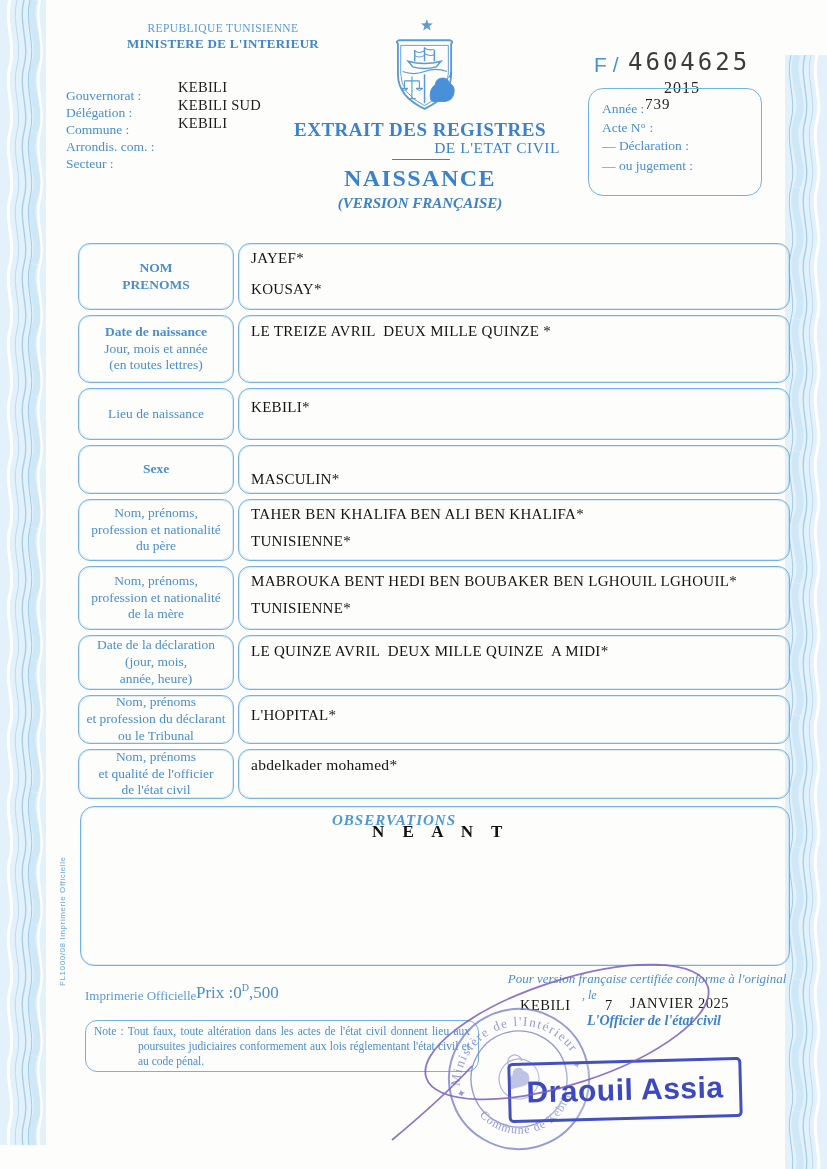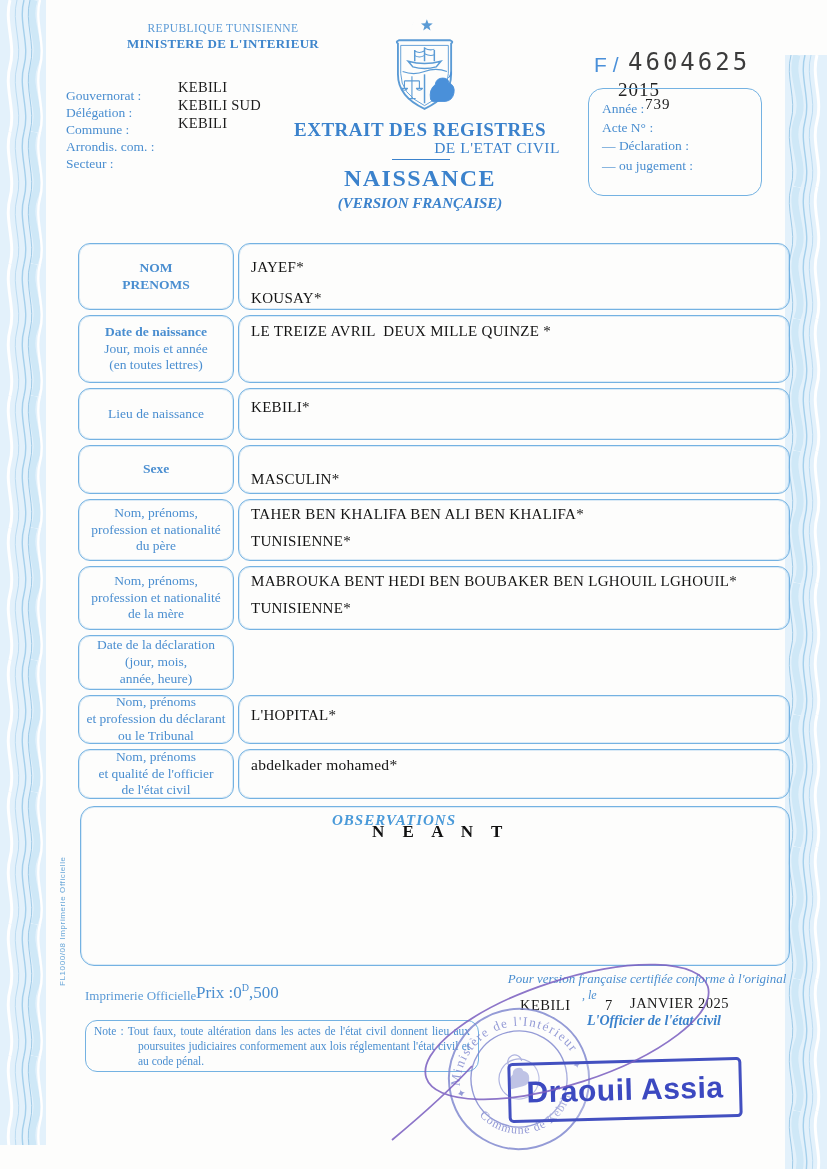--- a/index.html
+++ b/index.html
@@ -20,21 +20,21 @@
   .admin-value{left:178px; font-size:14.5px; color:#1c1c1c; letter-spacing:.3px;}
 
   .t1{left:280px; top:119px; width:280px; text-align:center; font-size:19px; font-weight:bold; letter-spacing:.5px;}
   .t2{left:280px; top:139px; width:280px; text-align:right; font-size:15.5px; letter-spacing:.5px;}
   .t2u{left:392px; top:159px; width:58px; height:0; border-top:1.6px solid #3b82cc;}
   .t3{left:280px; top:165px; width:280px; text-align:center; font-size:24px; font-weight:bold; letter-spacing:1.5px;}
   .t4{left:280px; top:195px; width:280px; text-align:center; font-size:15px; font-weight:bold; font-style:italic;}
 
   .serial-prefix{left:594px; top:53px; font-size:21px; color:#4a90d9; font-family:"Liberation Sans",sans-serif;}
   .serial-number{left:628px; top:48px; font-size:24px; color:#3c3c3c; letter-spacing:3px; font-family:"DejaVu Sans Mono",monospace;}
-  .year-value{left:618px; top:79px; font-size:19px; color:#222; letter-spacing:1px;}
+  .year-value{left:664px; top:79px; font-size:16px; color:#222; letter-spacing:1px;}
 
   .acte-box{left:588px; top:88px; width:172px; height:106px; border:1.6px solid #74b2e2; border-radius:15px;}
   .acte-box .lab{position:absolute; left:13px; font-size:13.5px; color:#4a8ed0;}
   .acte-value{left:645px; top:96px; font-size:15px; color:#222; letter-spacing:1px;}
 
   
   .form-area{left:78px; top:243px; width:712px;}
   .row{display:flex; align-items:stretch; margin-bottom:5px;}
   .lbox{
     width:154px; flex:0 0 154px; margin-right:4px;
@@ -180,21 +180,21 @@
   </div>
   <div class="abs acte-value">739</div>
 
   <div class="abs form-area">
 
     <div class="row" style="height:67px;">
       <div class="lbox">
         <span class="b">NOM</span>
         <span class="b">PRENOMS</span>
       </div>
-      <div class="vbox" style="gap:14px;padding-top:15px;">
+      <div class="vbox" style="gap:14px;padding-top:6px;">
         <span class="val">JAYEF*</span>
         <span class="val">KOUSAY*</span>
       </div>
     </div>
 
     <div class="row" style="height:68px;">
       <div class="lbox">
         <span class="b">Date de naissance</span>
         <span>Jour, mois et année</span>
         <span>(en toutes lettres)</span>
@@ -244,20 +244,23 @@
         <span class="val">MABROUKA BENT HEDI BEN BOUBAKER BEN LGHOUIL LGHOUIL*</span>
         <span class="val">TUNISIENNE*</span>
       </div>
     </div>
 
     <div class="row" style="height:55px;">
       <div class="lbox">
         <span>Date de la déclaration</span>
         <span>(jour, mois,</span>
         <span>année, heure)</span>
+      </div>
+      <div class="vbox">
+        <span class="val">LE QUINZE AVRIL  DEUX MILLE QUINZE  A MIDI*</span>
       </div>
     </div>
 
     <div class="row" style="height:49px;">
       <div class="lbox">
         <span>Nom, prénoms</span>
         <span>et profession du déclarant</span>
         <span>ou le Tribunal</span>
       </div>
       <div class="vbox" style="padding-top:11px;">

